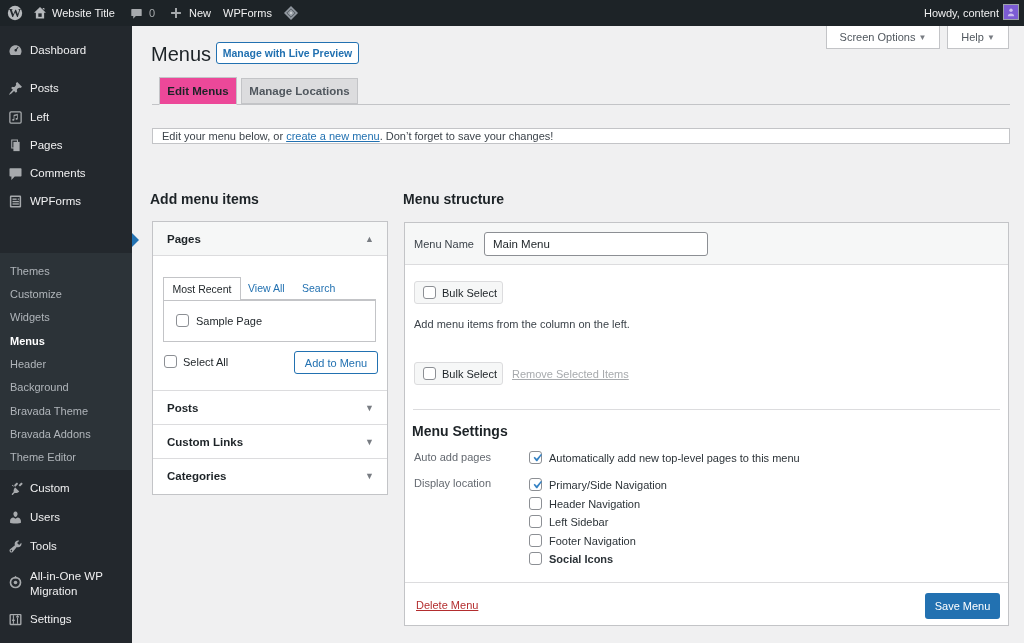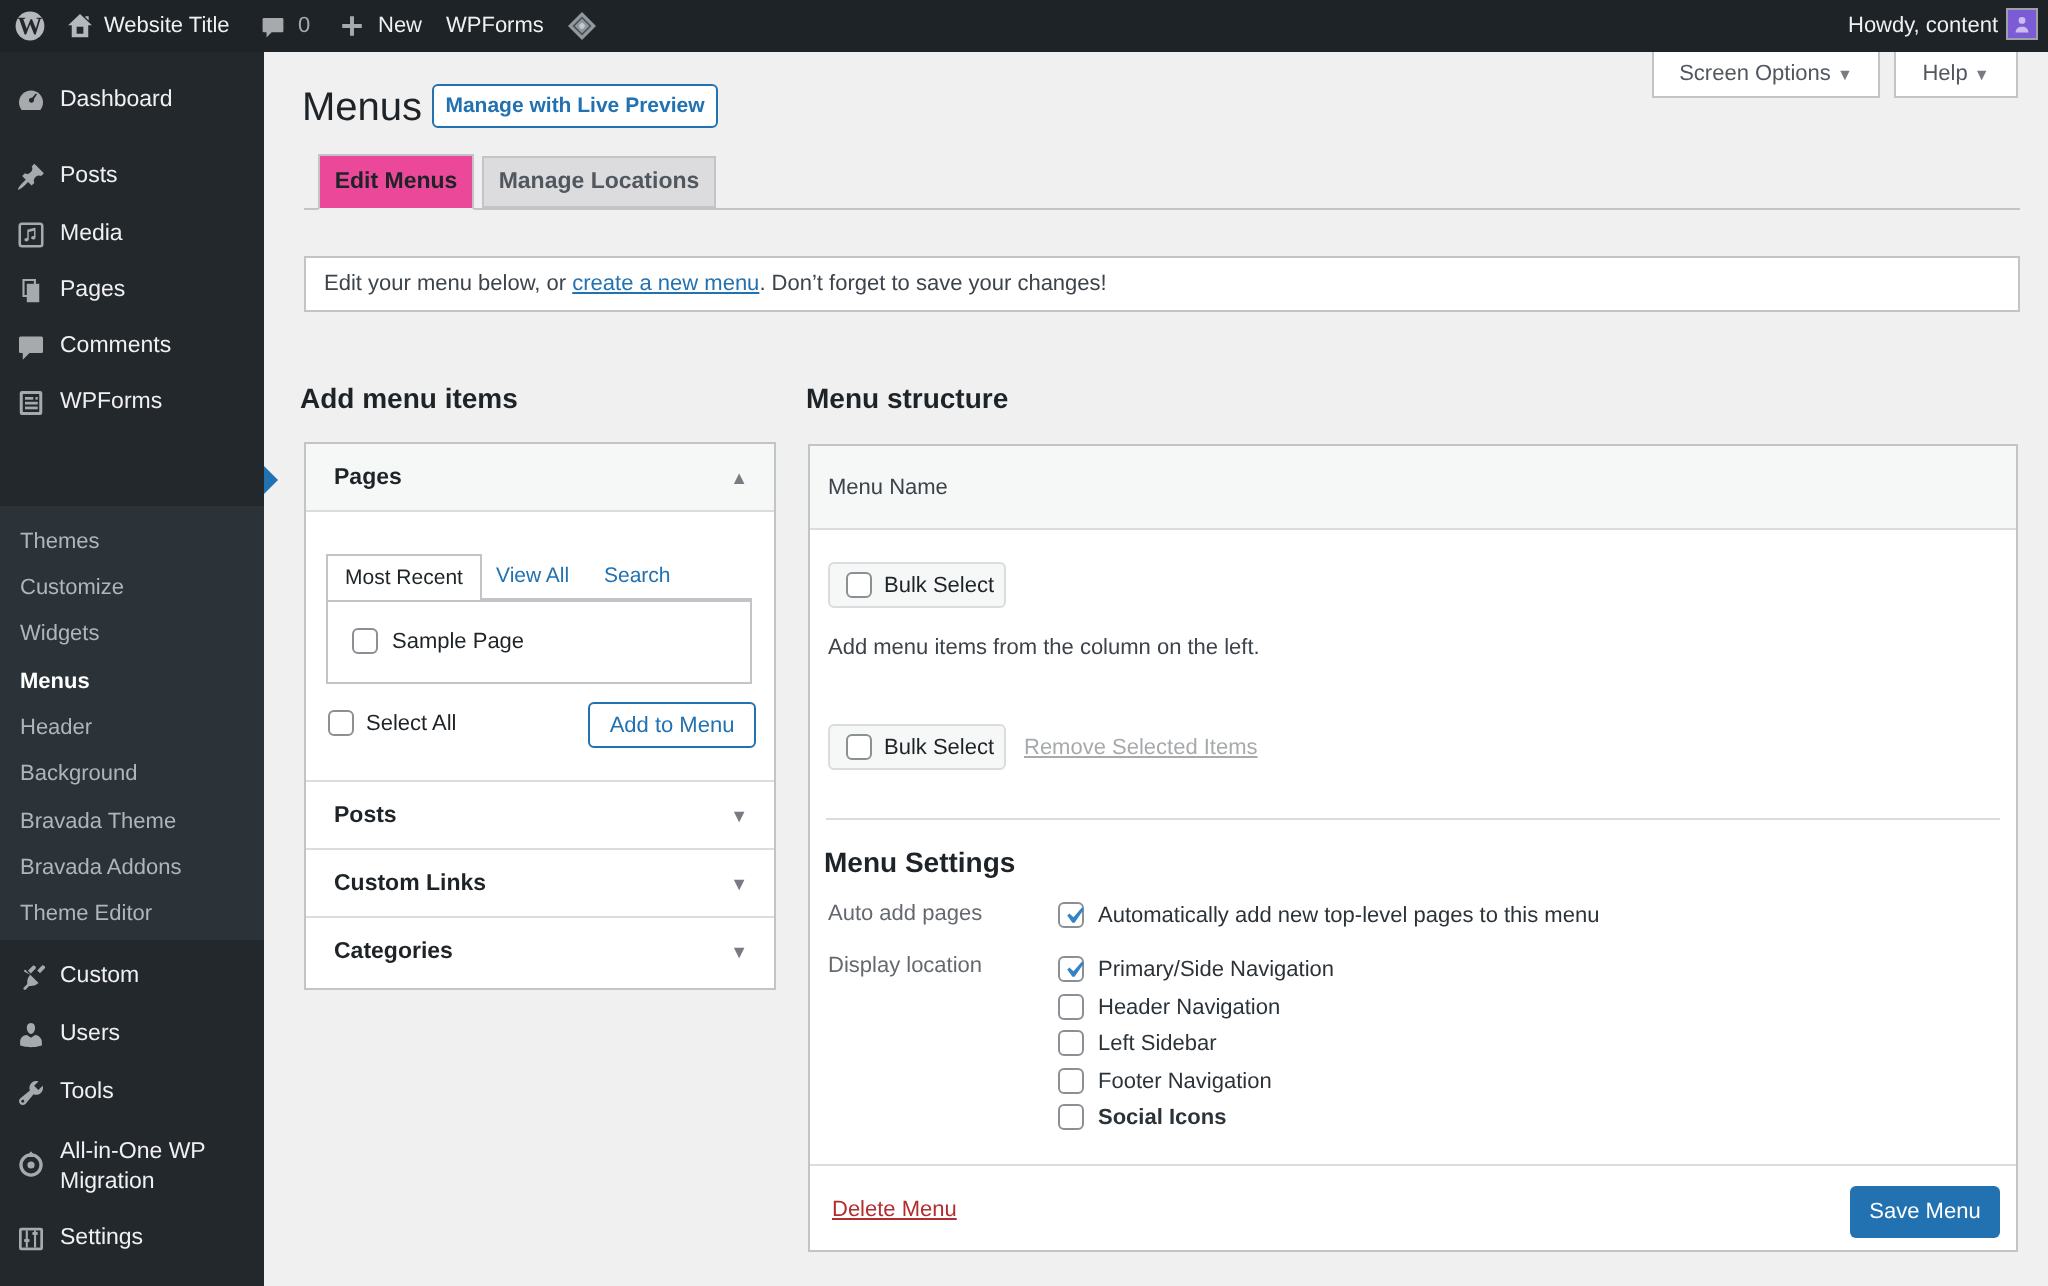--- a/index.html
+++ b/index.html
@@ -27,21 +27,21 @@
 .sm-btn { position:absolute; background:#fff; border:1px solid #c3c4c7; border-top:none; color:#50575e; font-size:11px; display:flex; align-items:center; justify-content:center; }
 
 h1 { position:absolute; left:19px; top:17px; font-size:20px; font-weight:400; color:#1d2327; }
 #live-preview { position:absolute; left:84px; top:16px; width:143px; height:22px; background:#fff; border:1px solid #2271b1; border-radius:3px; color:#2271b1; font-size:10.5px; font-weight:700; white-space:nowrap; display:flex; align-items:center; justify-content:center; }
 
 .nav-tab { position:absolute; top:51px; height:27px; font-size:11.5px; font-weight:700; display:flex; align-items:center; justify-content:center; }
 #tab1 { left:27px; width:78px; background:#ec4899; border:1px solid #c3c4c7; border-bottom:1px solid #f0f0f1; color:#1d2327; z-index:3; height:28px; }
 #tab2 { left:109px; width:117px; background:#dcdcde; border:1px solid #c3c4c7; color:#50575e; top:52px; height:26px; }
 #tabline { position:absolute; left:20px; top:78px; width:858px; height:1px; background:#c3c4c7; z-index:1; }
 
-#notice { position:absolute; left:20px; top:102px; width:858px; height:28px; background:#fff; border:1px solid #c3c4c7; color:#3c434a; font-size:11px; display:flex; align-items:center; padding-left:9px; }
+#notice { position:absolute; left:20px; top:102px; width:858px; height:16px; background:#fff; border:1px solid #c3c4c7; color:#3c434a; font-size:11px; display:flex; align-items:center; padding-left:9px; }
 a.blue { color:#2271b1; text-decoration:underline; }
 
 .colhead { position:absolute; font-size:14px; font-weight:700; color:#1d2327; line-height:16px; }
 
 
 #leftbox { position:absolute; left:20px; top:195px; width:236px; height:274px; background:#fff; border:1px solid #c3c4c7; }
 .acc-row { position:relative; height:34px; border-top:1px solid #dcdcde; display:flex; align-items:center; }
 .acc-row .t { margin-left:14px; font-size:11.5px; font-weight:600; color:#1d2327; }
 .arr { position:absolute; right:13px; color:#787c82; font-size:9px; }
 #pages-head { height:34px; display:flex; align-items:center; position:relative; border-bottom:1px solid #dcdcde; background:#f6f7f7; }
@@ -134,21 +134,21 @@
       <span class="mi" id="ic-post"><svg width="15" height="15" viewBox="0 0 20 20">
           <path fill="#a7aaad" d="M10.44 3.02l1.82-1.82 6.36 6.35-1.83 1.82c-1.05-.68-2.48-.57-3.41.36l-.75.75c-.92.93-1.04 2.35-.35 3.41l-1.83 1.82-2.41-2.41-2.8 2.79c-.42.42-3.38 2.71-3.8 2.29s1.86-3.39 2.28-3.81l2.79-2.79L4.1 9.36l1.83-1.82c1.05.69 2.48.57 3.4-.36l.75-.75c.93-.92 1.05-2.35.36-3.41z"></path>
         </svg></span>
       <span class="ml">Posts</span>
     </div>
   <div class="m-item" style="top:77px;">
       <span class="mi" id="ic-media"><svg width="15" height="15" viewBox="0 0 20 20">
           <rect x="2.5" y="2.5" width="15" height="15" rx="1.5" fill="none" stroke="#a7aaad" stroke-width="1.7"></rect>
           <path fill="#a7aaad" d="M13 5.5v6.1c0 .9-.75 1.4-1.5 1.4s-1.4-.4-1.4-1.1c0-.7.65-1.2 1.4-1.2.3 0 .4.05.5.1V7.2l-3.5.8v4.9c0 .9-.75 1.4-1.5 1.4S5.6 13.9 5.6 13.2c0-.7.65-1.2 1.4-1.2.3 0 .4.05.5.1V6.9c0-.3.2-.55.5-.62l4.3-1.1c.4-.1.7.12.7.32z"></path>
         </svg></span>
-      <span class="ml">Media</span>
+      <span class="ml">Left</span>
     </div>
   <div class="m-item" style="top:105px;">
       <span class="mi" id="ic-page"><svg width="15" height="15" viewBox="0 0 20 20">
           <path fill="none" stroke="#a7aaad" stroke-width="1.4" d="M5 13.3V2.7h7.6v10.6z"></path>
           <path fill="#a7aaad" d="M7.2 5.2h8.3v12.3H7.2z"></path>
         </svg></span>
       <span class="ml">Pages</span>
     </div>
   <div class="m-item" style="top:133px;">
       <span class="mi" id="ic-comm"><svg width="15" height="15" viewBox="0 0 20 20">
@@ -266,20 +266,21 @@
       </div>
     <div class="acc-row">
         <span class="t">Categories</span>
         <span class="arr">▼</span>
       </div>
   </div>
 
   <div id="rightbox">
     <div id="namebar" style="position:relative;">
         <label>Menu Name</label>
+        <input value="Main Menu" style="">
       </div>
 
     <div class="bulk" style="top:58px;"><span class="cb"></span>Bulk Select</div>
     <div style="position:absolute; left:9px; top:95px; font-size:11px; color:#3c434a;">Add menu items from the column on the left.</div>
     <div class="bulk" style="top:139px;"><span class="cb"></span>Bulk Select</div>
     <div style="position:absolute; left:107px; top:145px; font-size:11px; color:#a7aaad; text-decoration:underline;">Remove Selected Items</div>
 
     <div class="divider" style="top:186px; left:8px; width:587px;"></div>
 
     <div style="position:absolute; left:7px; top:200px; font-size:14px; font-weight:700; color:#1d2327; line-height:16px;">Menu Settings</div>

